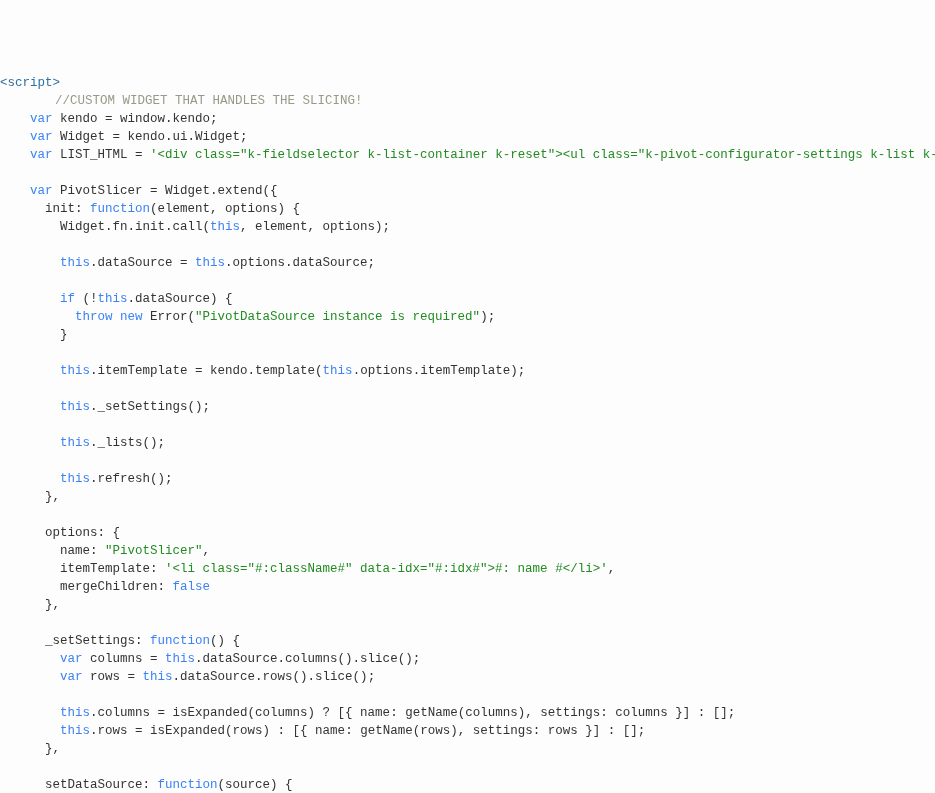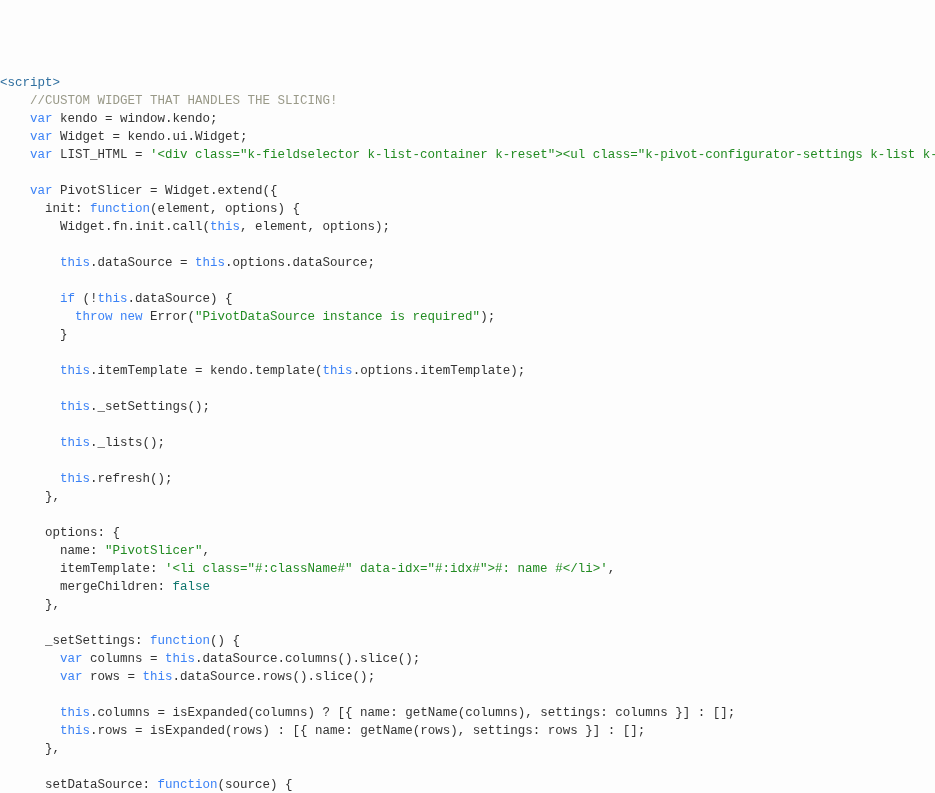--- a/index.html
+++ b/index.html
@@ -11,26 +11,26 @@
     line-height: 1.44;
     color: #333;
     white-space: pre;
     overflow-x: auto;
   }
   .code-container {
     padding: 2px 0 0 0;
   }
   .line { display: block; }
   .tag { color: #2f6f9f; }
-  .cmt { color: #999988; }
+  .cmt { color: #999988; margin-left: 25px; }
   .kw  { color: #3b82f6; }   
   .pln { color: #333333; }
   .str { color: #228b22; }
   .op  { color: #333333; }   
-  .bool{ color: #0f766e; }
+  .bool{ color: #3b82f6; }
 </style>
 </head>
 <body>
 
 
 
 <div class="code-container" id="code-root"><span class="line"><span class="tag">&lt;script&gt;</span></span><span class="line"><span class="pln">    </span><span class="cmt">//CUSTOM WIDGET THAT HANDLES THE SLICING!</span></span><span class="line"><span class="pln">    </span><span class="kw">var</span><span class="pln"> kendo </span><span class="op">=</span><span class="pln"> window.kendo;</span></span><span class="line"><span class="pln">    </span><span class="kw">var</span><span class="pln"> Widget </span><span class="op">=</span><span class="pln"> kendo.ui.Widget;</span></span><span class="line"><span class="pln">    </span><span class="kw">var</span><span class="pln"> LIST_HTML </span><span class="op">=</span><span class="pln"> </span><span class="str">'&lt;div class="k-fieldselector k-list-container k-reset"&gt;&lt;ul class="k-pivot-configurator-settings k-list k-reset k-pivot-setting"/&gt;&lt;/div&gt;'</span></span><span class="line">&nbsp;</span><span class="line"><span class="pln">    </span><span class="kw">var</span><span class="pln"> PivotSlicer </span><span class="op">=</span><span class="pln"> Widget.extend({</span></span><span class="line"><span class="pln">      init</span><span class="op">:</span><span class="pln"> </span><span class="kw">function</span><span class="pln">(element, options) {</span></span><span class="line"><span class="pln">        Widget.fn.init.call(</span><span class="kw">this</span><span class="pln">, element, options);</span></span><span class="line">&nbsp;</span><span class="line"><span class="pln">        </span><span class="kw">this</span><span class="pln">.dataSource </span><span class="op">=</span><span class="pln"> </span><span class="kw">this</span><span class="pln">.options.dataSource;</span></span><span class="line">&nbsp;</span><span class="line"><span class="pln">        </span><span class="kw">if</span><span class="pln"> (</span><span class="op">!</span><span class="kw">this</span><span class="pln">.dataSource) {</span></span><span class="line"><span class="pln">          </span><span class="kw">throw</span><span class="pln"> </span><span class="kw">new</span><span class="pln"> Error(</span><span class="str">"PivotDataSource instance is required"</span><span class="pln">);</span></span><span class="line"><span class="pln">        }</span></span><span class="line">&nbsp;</span><span class="line"><span class="pln">        </span><span class="kw">this</span><span class="pln">.itemTemplate </span><span class="op">=</span><span class="pln"> kendo.template(</span><span class="kw">this</span><span class="pln">.options.itemTemplate);</span></span><span class="line">&nbsp;</span><span class="line"><span class="pln">        </span><span class="kw">this</span><span class="pln">._setSettings();</span></span><span class="line">&nbsp;</span><span class="line"><span class="pln">        </span><span class="kw">this</span><span class="pln">._lists();</span></span><span class="line">&nbsp;</span><span class="line"><span class="pln">        </span><span class="kw">this</span><span class="pln">.refresh();</span></span><span class="line"><span class="pln">      },</span></span><span class="line">&nbsp;</span><span class="line"><span class="pln">      options</span><span class="op">:</span><span class="pln"> {</span></span><span class="line"><span class="pln">        name</span><span class="op">:</span><span class="pln"> </span><span class="str">"PivotSlicer"</span><span class="pln">,</span></span><span class="line"><span class="pln">        itemTemplate</span><span class="op">:</span><span class="pln"> </span><span class="str">'&lt;li class="#:className#" data-idx="#:idx#"&gt;#: name #&lt;/li&gt;'</span><span class="pln">,</span></span><span class="line"><span class="pln">        mergeChildren</span><span class="op">:</span><span class="pln"> </span><span class="bool">false</span></span><span class="line"><span class="pln">      },</span></span><span class="line">&nbsp;</span><span class="line"><span class="pln">      _setSettings</span><span class="op">:</span><span class="pln"> </span><span class="kw">function</span><span class="pln">() {</span></span><span class="line"><span class="pln">        </span><span class="kw">var</span><span class="pln"> columns </span><span class="op">=</span><span class="pln"> </span><span class="kw">this</span><span class="pln">.dataSource.columns().slice();</span></span><span class="line"><span class="pln">        </span><span class="kw">var</span><span class="pln"> rows </span><span class="op">=</span><span class="pln"> </span><span class="kw">this</span><span class="pln">.dataSource.rows().slice();</span></span><span class="line">&nbsp;</span><span class="line"><span class="pln">        </span><span class="kw">this</span><span class="pln">.columns </span><span class="op">=</span><span class="pln"> isExpanded(columns) </span><span class="op">?</span><span class="pln"> [{ name</span><span class="op">:</span><span class="pln"> getName(columns), settings</span><span class="op">:</span><span class="pln"> columns }] </span><span class="op">:</span><span class="pln"> [];</span></span><span class="line"><span class="pln">        </span><span class="kw">this</span><span class="pln">.rows </span><span class="op">=</span><span class="pln"> isExpanded(rows) </span><span class="op">:</span><span class="pln"> [{ name</span><span class="op">:</span><span class="pln"> getName(rows), settings</span><span class="op">:</span><span class="pln"> rows }] </span><span class="op">:</span><span class="pln"> [];</span></span><span class="line"><span class="pln">      },</span></span><span class="line">&nbsp;</span><span class="line"><span class="pln">      setDataSource</span><span class="op">:</span><span class="pln"> </span><span class="kw">function</span><span class="pln">(source) {</span></span></div>
 
 
 

